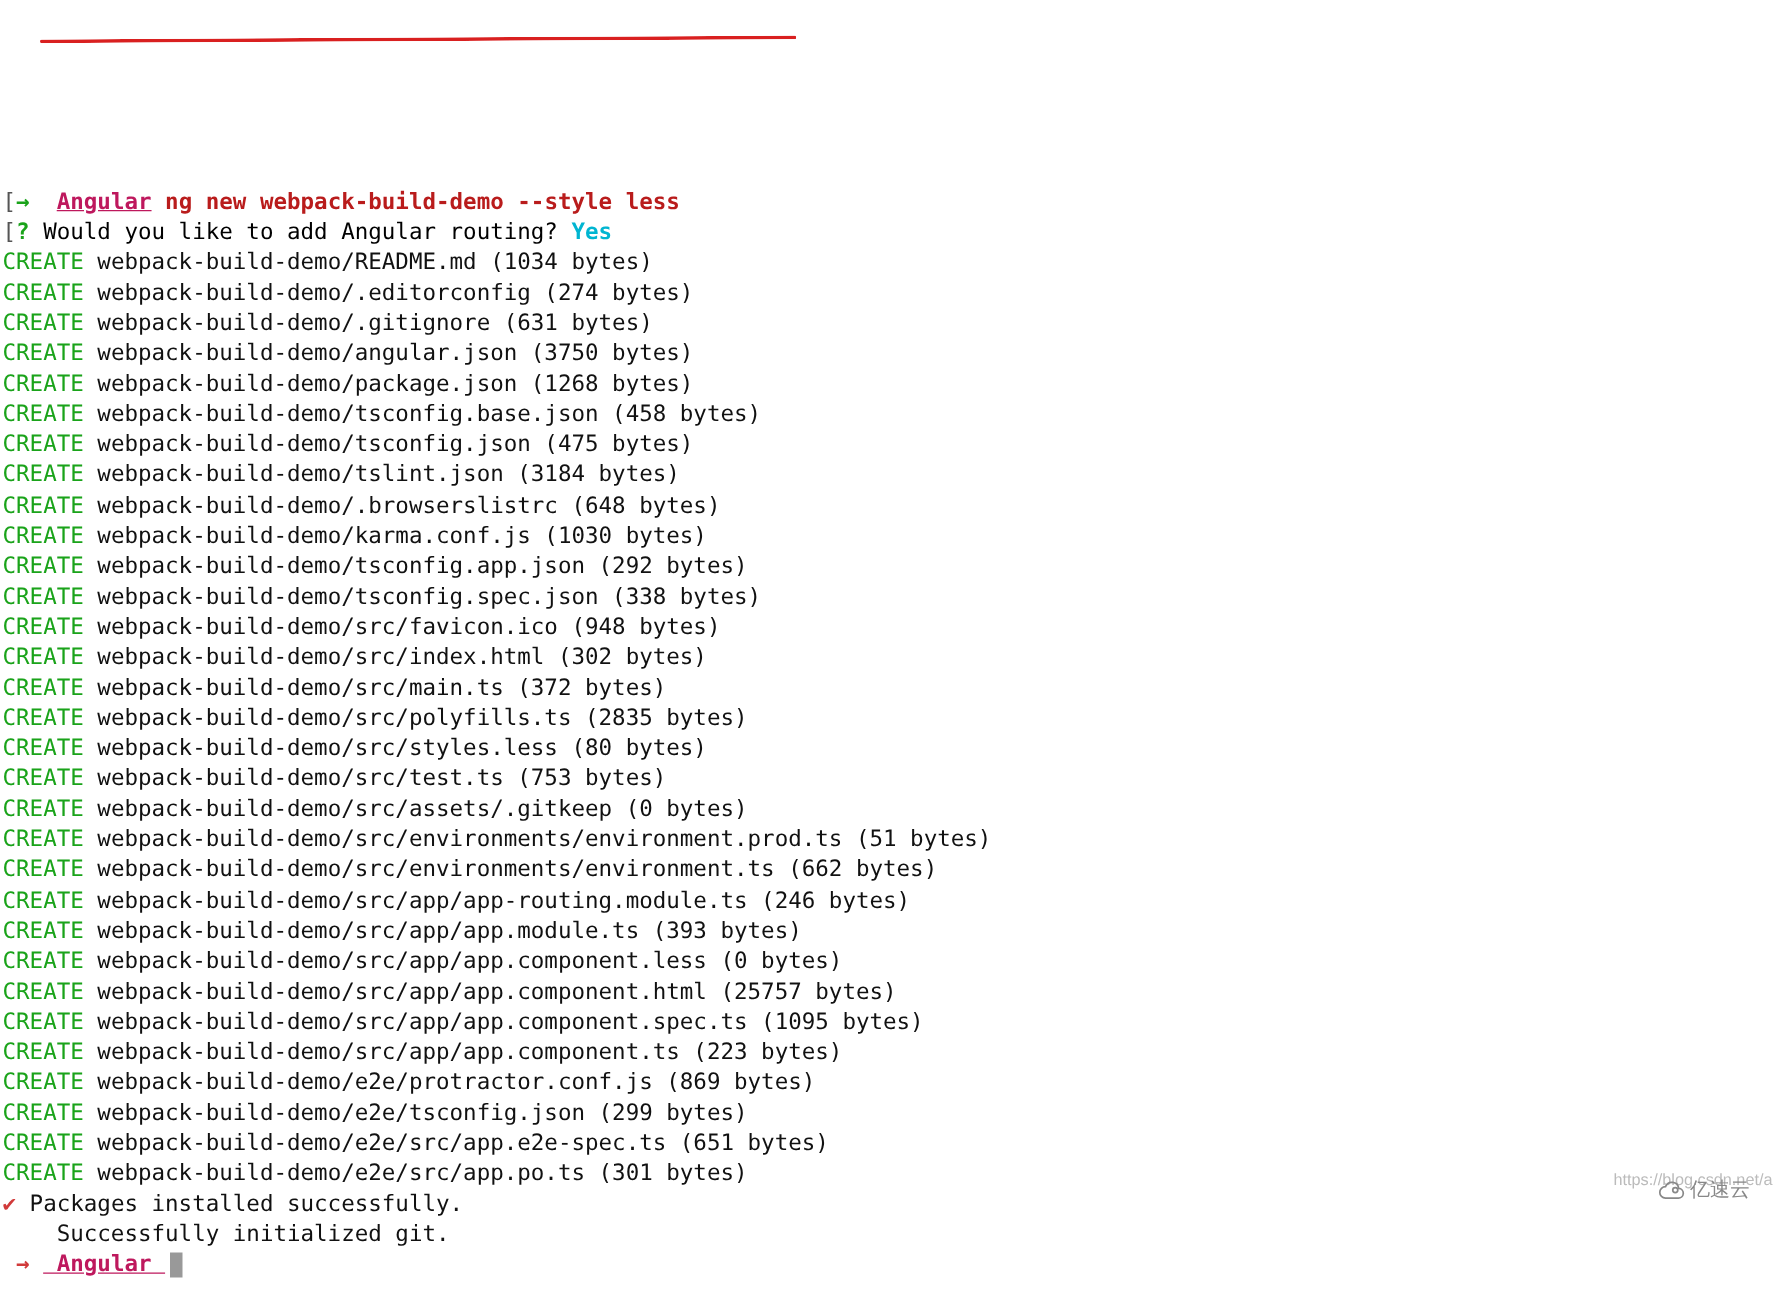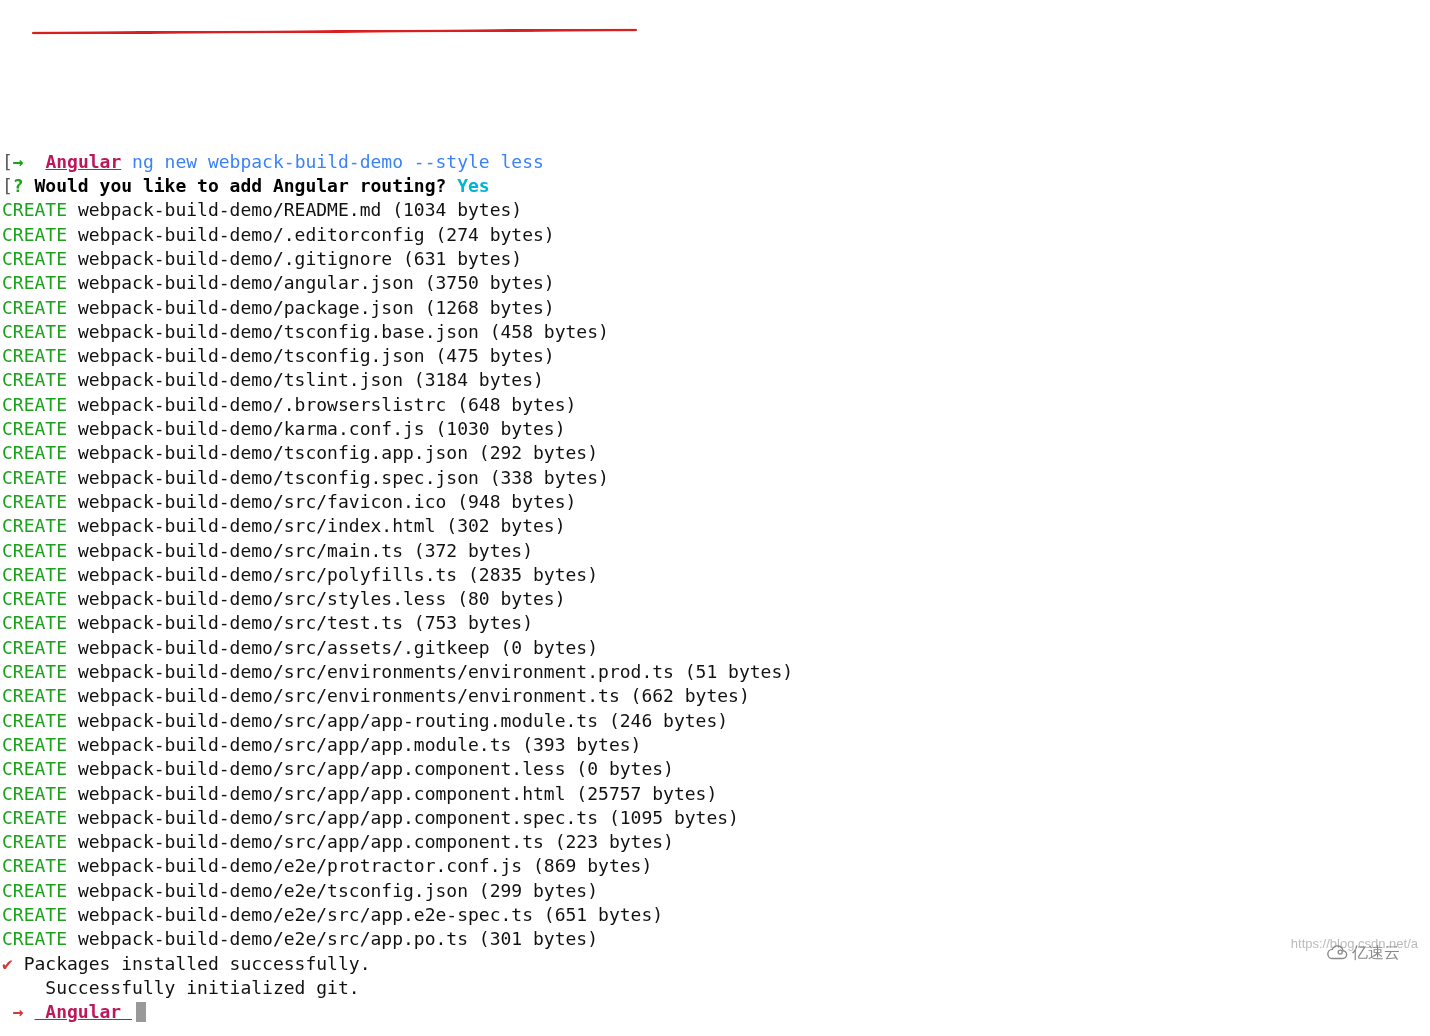--- a/index.html
+++ b/index.html
@@ -17,23 +17,23 @@
       overflow: hidden;
     }
     .line { display: block; }
     .bracket { color: #555; }
     .arrow { color: #1aa31a; font-weight: bold; }
     .prompt-angular {
       color: #be185d;
       font-weight: bold;
       text-decoration: underline;
     }
-    .cmd { color: #3b82f6; font-weight: normal; }
+    .cmd { color: #b91c1c; font-weight: bold; }
     .qmark { color: #1aa31a; font-weight: bold; }
-    .question { font-weight: bold; text-align: center; }
+    .question { font-weight: normal; text-align: center; }
     .answer-yes { color: #00b5d1; font-weight: bold; text-align: right; }
     .create { color: #1aa31a; font-weight: normal; }
     .check { color: #d13a3a; font-weight: bold; }
     .filepath { color: #111; }
     .final-arrow { color: #d13a3a; font-weight: bold; }
     .redline {
       position: absolute;
       top: 30px;
       left: 32px;
       width: 605px;

